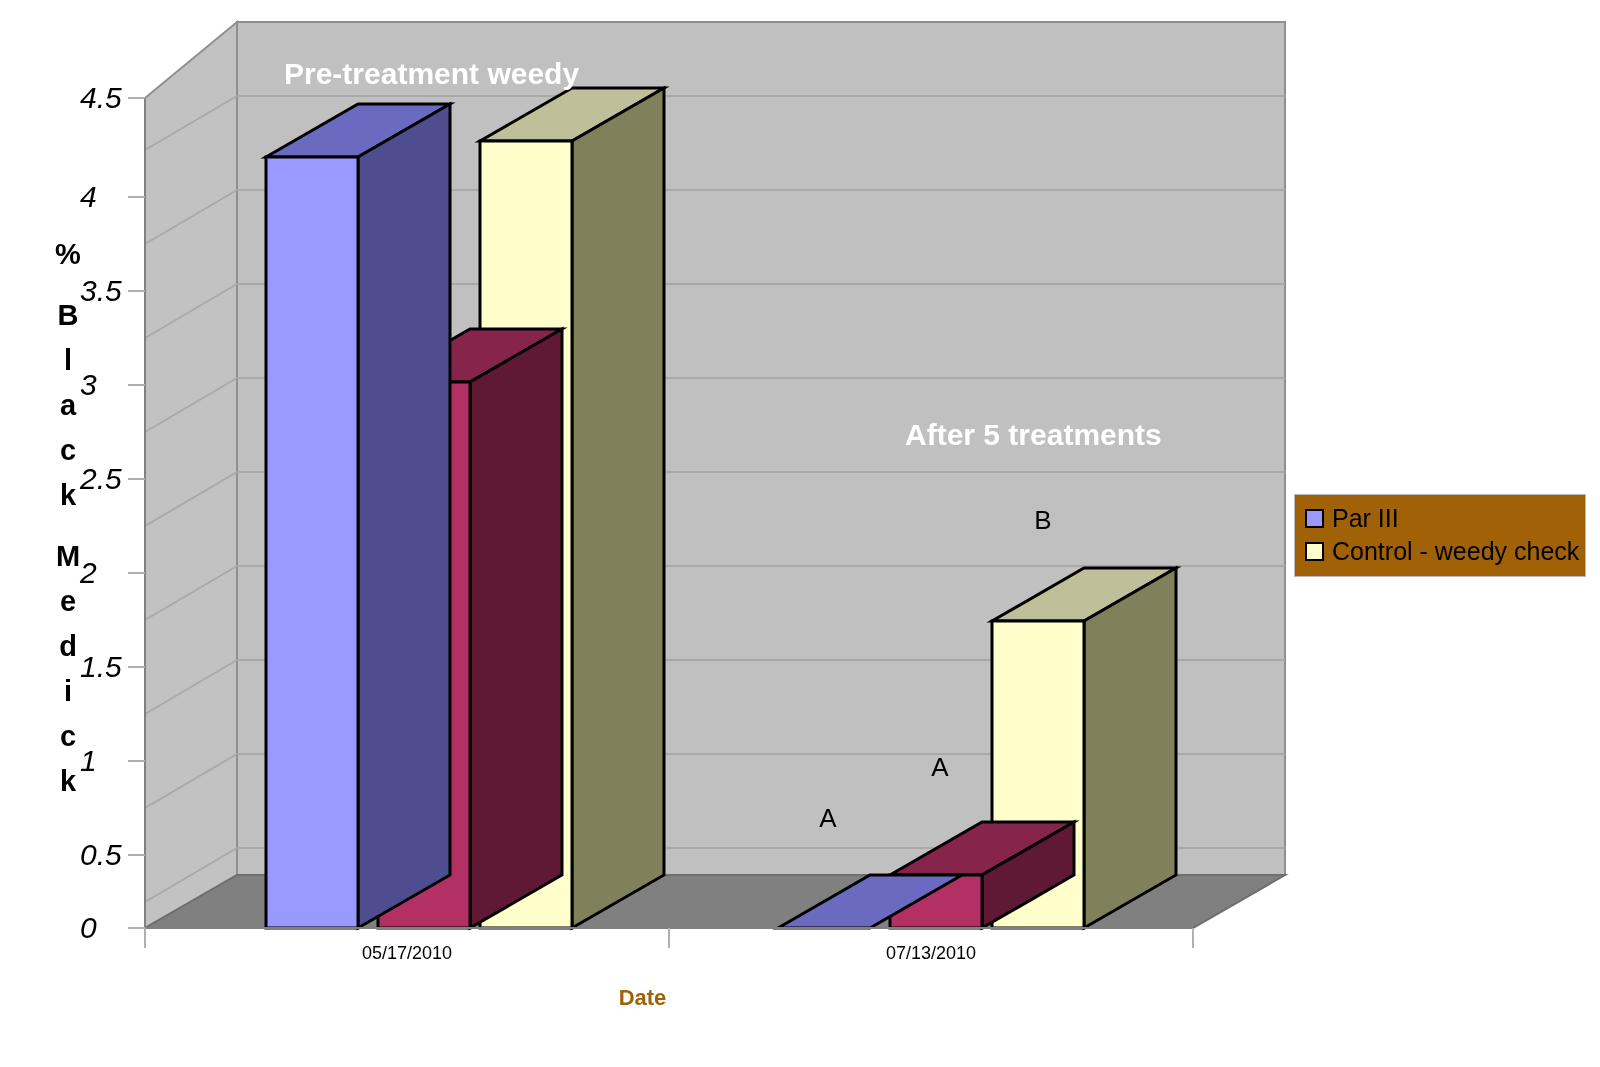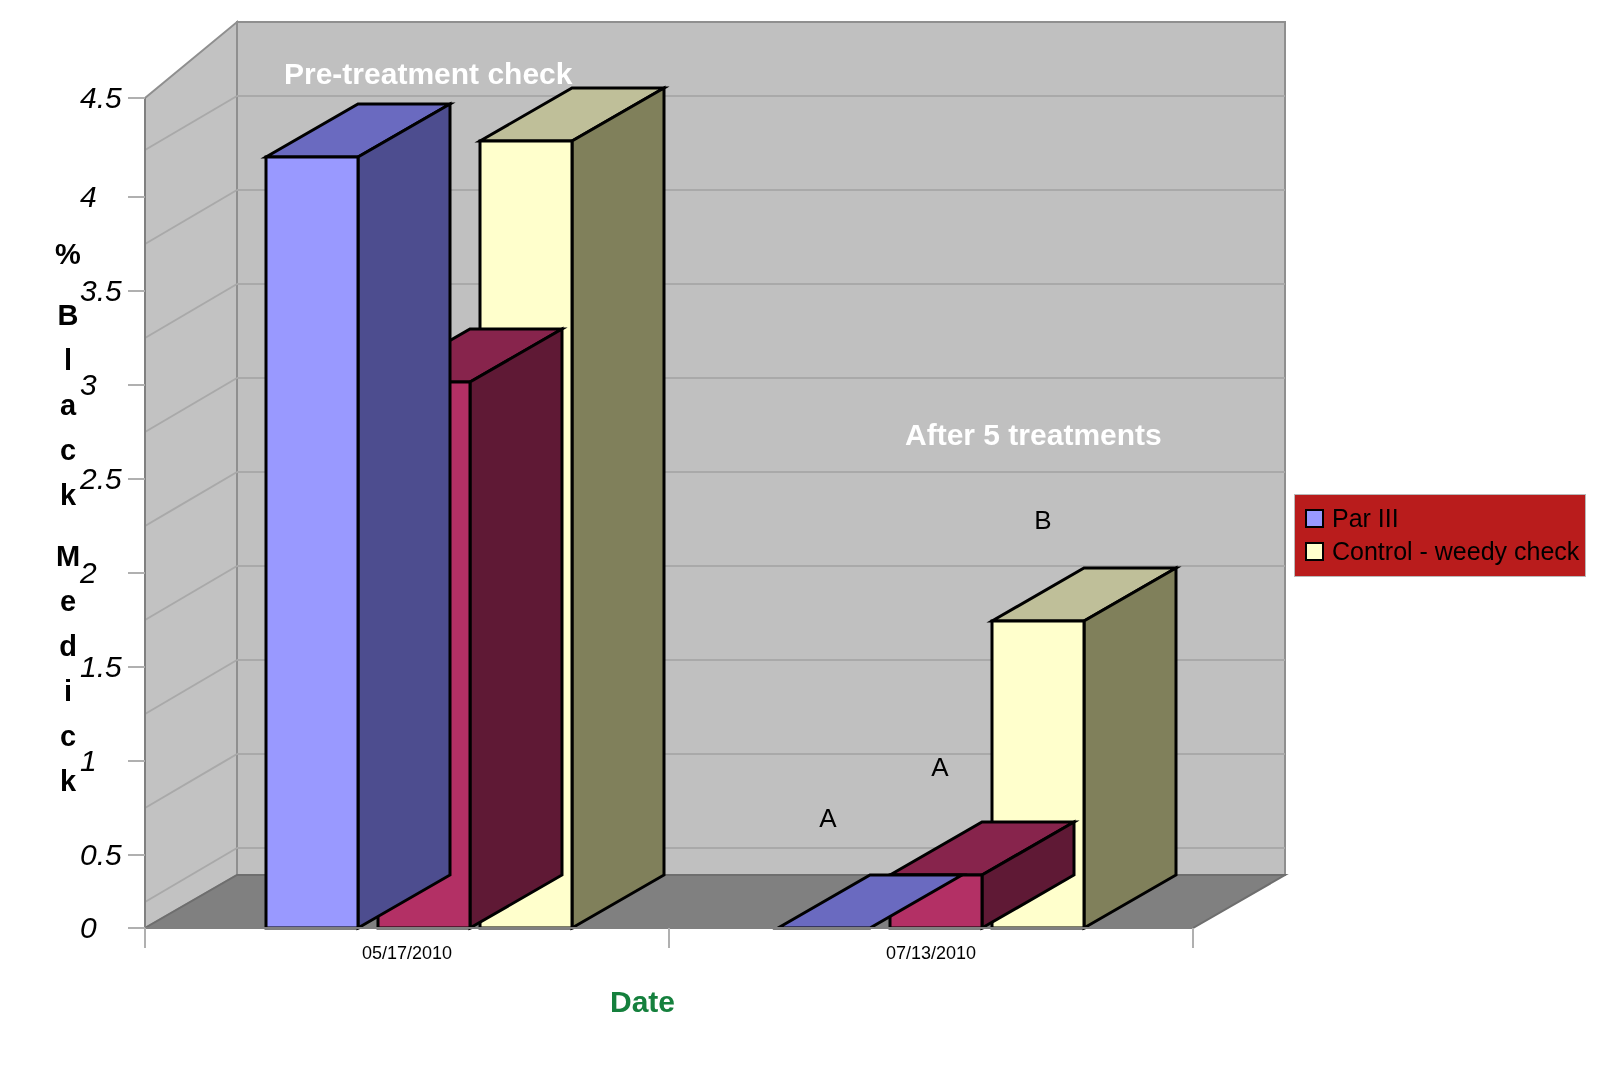--- a/index.html
+++ b/index.html
@@ -75,23 +75,23 @@
     text-align: center;
     transform: translateX(-50%);
     white-space: nowrap;
   }
   #xlabel {
     position: absolute;
     top: 985px;
     left: 0;
     width: 1285px;
     text-align: center;
-    font-size: 30px;
+    font-size: 22px;
     font-weight: bold;
-    color: #15803d;
+    color: #a16207;
   }
 
   
   .callout {
     position: absolute;
     font-size: 30px;
     font-weight: bold;
     color: #ffffff;
     white-space: nowrap;
   }
@@ -101,21 +101,21 @@
     color: #000;
     white-space: nowrap;
     transform: translateX(-50%);
   }
 
   
   #legend {
     position: absolute;
     left: 1294px;
     top: 494px;
-    background: #b91c1c;
+    background: #a16207;
     border: 1px solid #b9b9b9;
     padding: 7px 6px 8px 10px;
     box-sizing: border-box;
   }
   .legend-row {
     display: flex;
     align-items: center;
     height: 33px;
     white-space: nowrap;
   }
@@ -256,21 +256,21 @@
       <span>d</span>
       <span>i</span>
       <span>c</span>
       <span>k</span>
     </div>
 
   <div class="xtick" style="left:407px">05/17/2010</div>
   <div class="xtick" style="left:931px">07/13/2010</div>
   <div id="xlabel">Date</div>
 
-  <div class="callout" style="left:284px; top:57px">Pre-treatment check</div>
+  <div class="callout" style="left:284px; top:57px">Pre-treatment weedy</div>
   <div class="callout" style="left:905px; top:418px">After 5 treatments</div>
 
   <div class="sigletter" style="left:828px; top:803px">A</div>
   <div class="sigletter" style="left:940px; top:752px">A</div>
   <div class="sigletter" style="left:1043px; top:505px">B</div>
 
   <div id="legend">
     <div class="legend-row">
       <span class="legend-swatch" style="background:#9999ff"></span>
       <span class="legend-text">Par III</span>

